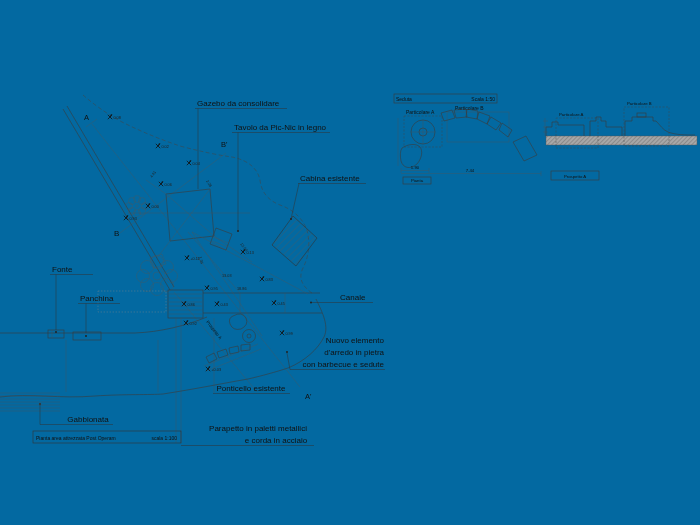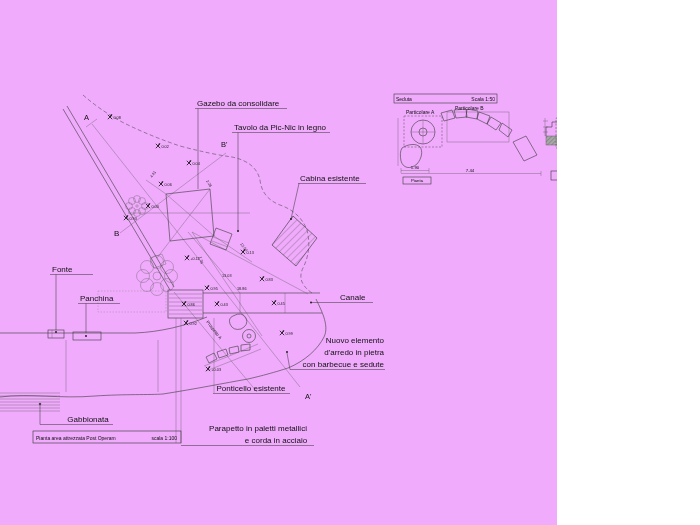--- a/index.html
+++ b/index.html
@@ -1,16 +1,16 @@
 <!DOCTYPE html>
 <html><head>
 <meta charset="utf-8">
 <style>
   html,body{margin:0;padding:0;background:#ffffff;}
-  .page{position:relative;width:557px;height:525px;background:#f0abfc;overflow:hidden;
+  .page{position:relative;width:700px;height:525px;background:#0369a1;overflow:hidden;
         font-family:"Liberation Sans",sans-serif;}
   svg{position:absolute;left:0;top:0;}
   text{font-family:"Liberation Sans",sans-serif;fill:#111;}
   .lbl{font-size:8px;}
   .mk{font-size:7.5px;}
   .sm{font-size:5px;}
   .xs{font-size:4.3px;}
   .micro{font-size:3.8px;fill:#222;}
   .ln{stroke:#3a3a3a;stroke-width:0.6;fill:none;}
   .thin{stroke:#555;stroke-width:0.35;fill:none;}

